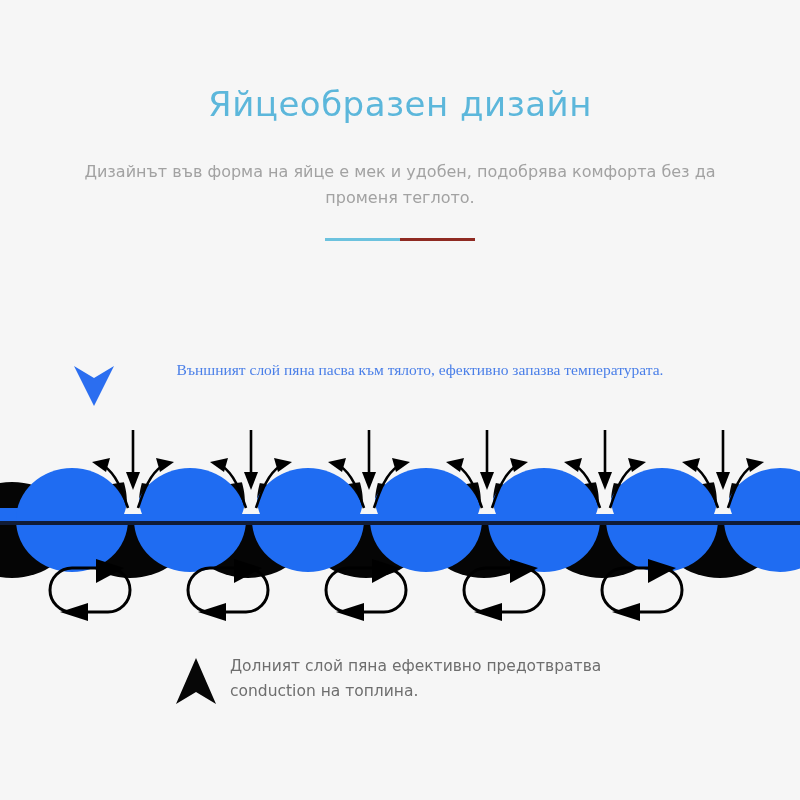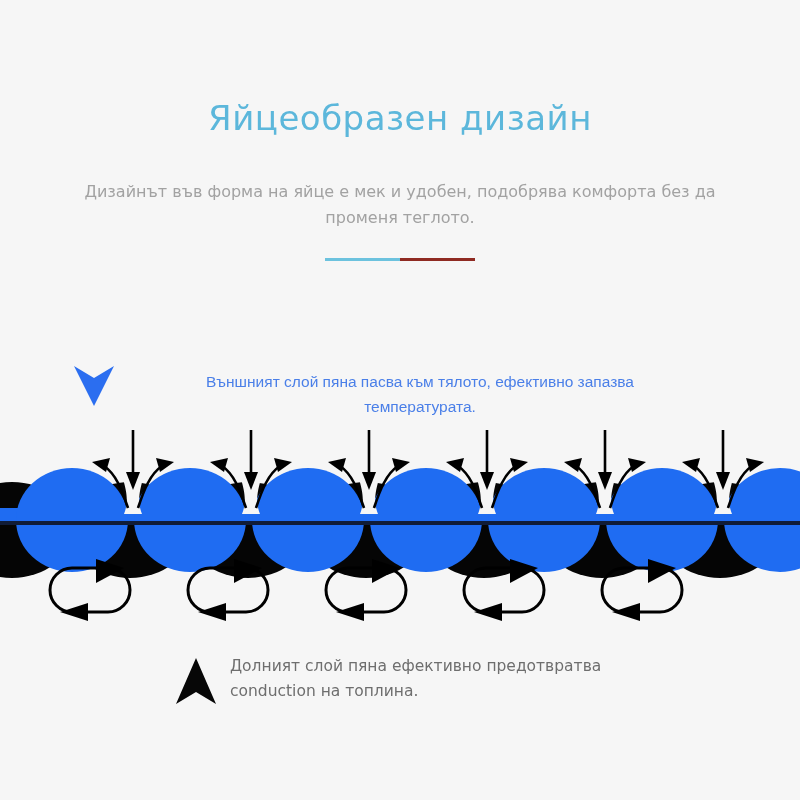--- a/index.html
+++ b/index.html
@@ -25,32 +25,32 @@
   
   .header {
     position: absolute;
     top: 0;
     left: 0;
     width: 800px;
     text-align: center;
   }
 
   .page-title {
-    margin: 14px;
+    margin: 0;
     padding-top: 84px;
     font-size: 34px;
     font-weight: 400;
     letter-spacing: 0.5px;
     color: #5cb7db;
     line-height: 1.2;
     font-family: "DejaVu Sans", sans-serif;
   }
 
   .subtitle {
-    margin: 0 auto;
+    margin: 8px auto;
     padding-top: 26px;
     width: 680px;
     font-size: 16px;
     font-weight: 400;
     color: #a2a2a2;
     line-height: 1.65;
     font-family: "DejaVu Sans", sans-serif;
   }
 
   .divider {
@@ -79,22 +79,21 @@
   }
   .top-note-text {
     position: absolute;
     left: 150px;
     top: 0;
     width: 540px;
     text-align: center;
     font-size: 15.5px;
     color: #4a7fe8;
     line-height: 1.6;
-    font-family: Liberation Sans, sans-serif;
-    margin-top: 12px;
+    font-family: Liberation Serif, serif;
   }
 
   
   .illustration {
     position: absolute;
     left: 0;
     top: 420px;
     width: 800px;
     height: 220px;
   }

